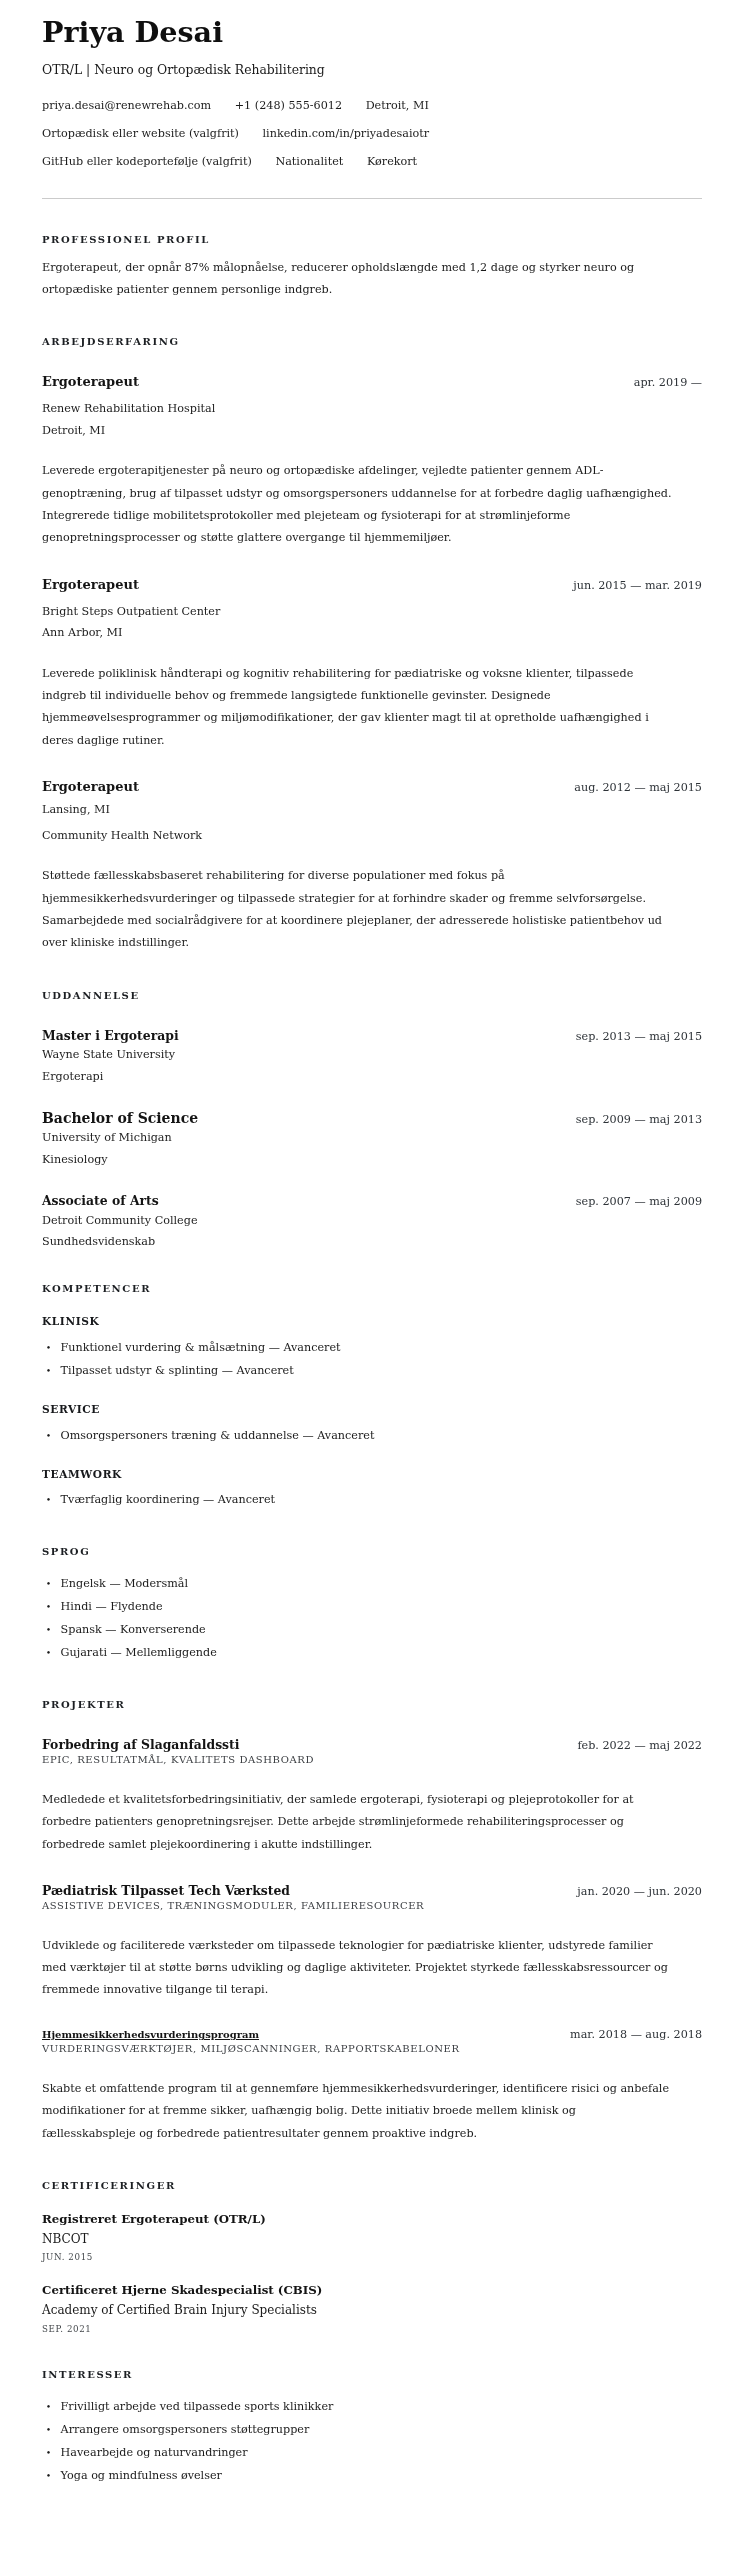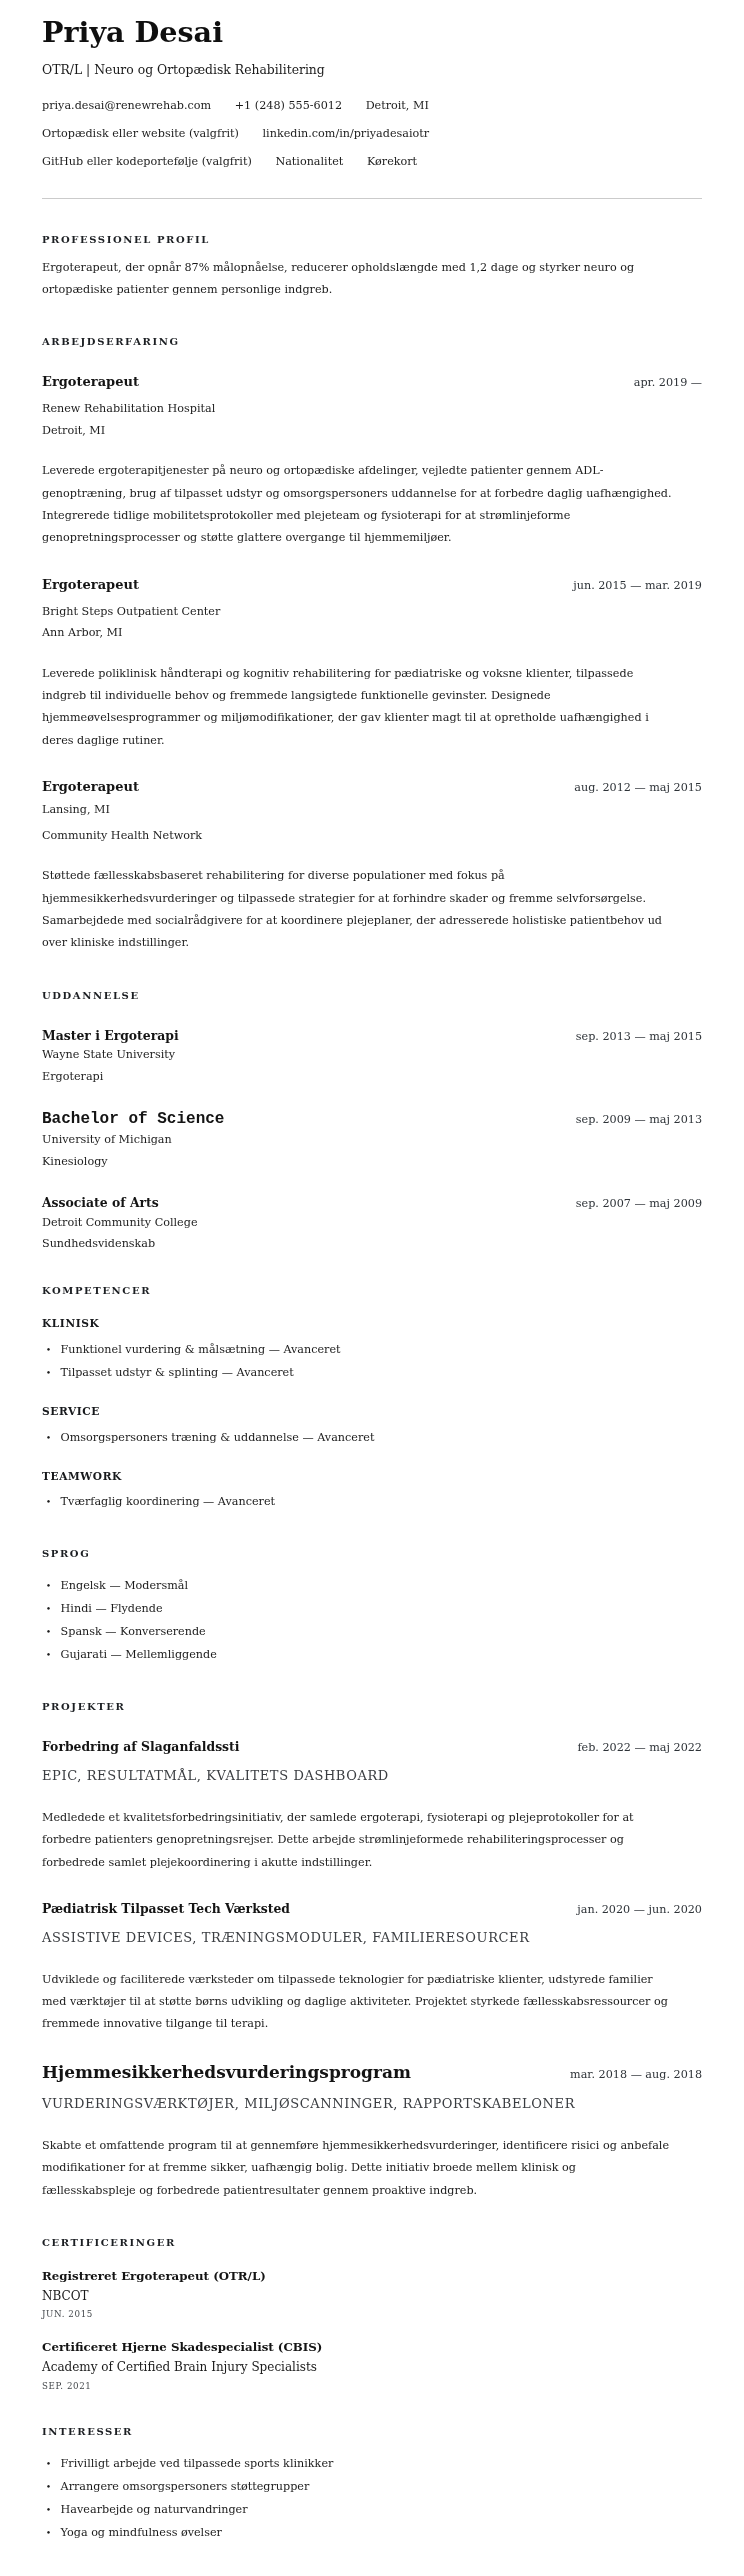--- a/index.html
+++ b/index.html
@@ -89,23 +89,23 @@
   }
   .item-sub.tight { margin-top: 8.7px; }
   .item-desc {
     font-size: 11.2px;
     line-height: 22.3px;
     margin-top: 23.6px;
     max-width: 630px;
     color: #1b1b1b;
   }
   .item-tags {
-    font-size: 13px;
+    font-size: 10px;
     letter-spacing: 0.6px;
-    margin-top: 14px;
+    margin-top: 2px;
     color: #3a3d41;
   }
 
   
   .skill-group-heading {
     font-size: 10.6px;
     font-weight: bold;
     letter-spacing: 0.6px;
     color: #17191c;
     margin-top: 21px;
@@ -223,21 +223,21 @@
       <div class="item-title-row">
         <span class="item-title" style="font-size:12.4px;">Master i Ergoterapi</span>
         <span class="item-date">sep. 2013 — maj 2015</span>
       </div>
       <div class="item-sub" style="margin-top:5.6px;">Wayne State University</div>
       <div class="item-sub tight">Ergoterapi</div>
     </div>
 
     <div class="item">
       <div class="item-title-row">
-        <span class="item-title" style="font-size:16px;font-family:Liberation Mono, monospace;">Bachelor of Science</span>
+        <span class="item-title" style="font-size:14px;">Bachelor of Science</span>
         <span class="item-date">sep. 2009 — maj 2013</span>
       </div>
       <div class="item-sub" style="margin-top:5.6px;">University of Michigan</div>
       <div class="item-sub tight">Kinesiology</div>
     </div>
 
     <div class="item">
       <div class="item-title-row">
         <span class="item-title" style="font-size:12.4px;">Associate of Arts</span>
         <span class="item-date">sep. 2007 — maj 2009</span>
@@ -293,21 +293,21 @@
       <div class="item-title-row">
         <span class="item-title" style="font-size:12.4px;">Pædiatrisk Tilpasset Tech Værksted</span>
         <span class="item-date">jan. 2020 — jun. 2020</span>
       </div>
       <div class="item-tags">ASSISTIVE DEVICES, TRÆNINGSMODULER, FAMILIERESOURCER</div>
       <p class="item-desc">Udviklede og faciliterede værksteder om tilpassede teknologier for pædiatriske klienter, udstyrede familier med værktøjer til at støtte børns udvikling og daglige aktiviteter. Projektet styrkede fællesskabsressourcer og fremmede innovative tilgange til terapi.</p>
     </div>
 
     <div class="item">
       <div class="item-title-row">
-        <span class="item-title" style="font-size:17px;">Hjemmesikkerhedsvurderingsprogram</span>
+        <span class="item-title" style="font-size:10px;text-decoration:underline;">Hjemmesikkerhedsvurderingsprogram</span>
         <span class="item-date">mar. 2018 — aug. 2018</span>
       </div>
       <div class="item-tags">VURDERINGSVÆRKTØJER, MILJØSCANNINGER, RAPPORTSKABELONER</div>
       <p class="item-desc">Skabte et omfattende program til at gennemføre hjemmesikkerhedsvurderinger, identificere risici og anbefale modifikationer for at fremme sikker, uafhængig bolig. Dette initiativ broede mellem klinisk og fællesskabspleje og forbedrede patientresultater gennem proaktive indgreb.</p>
     </div>
   </section>
 
   <section class="section">
     <h2 class="section-heading">CERTIFICERINGER</h2>
 

